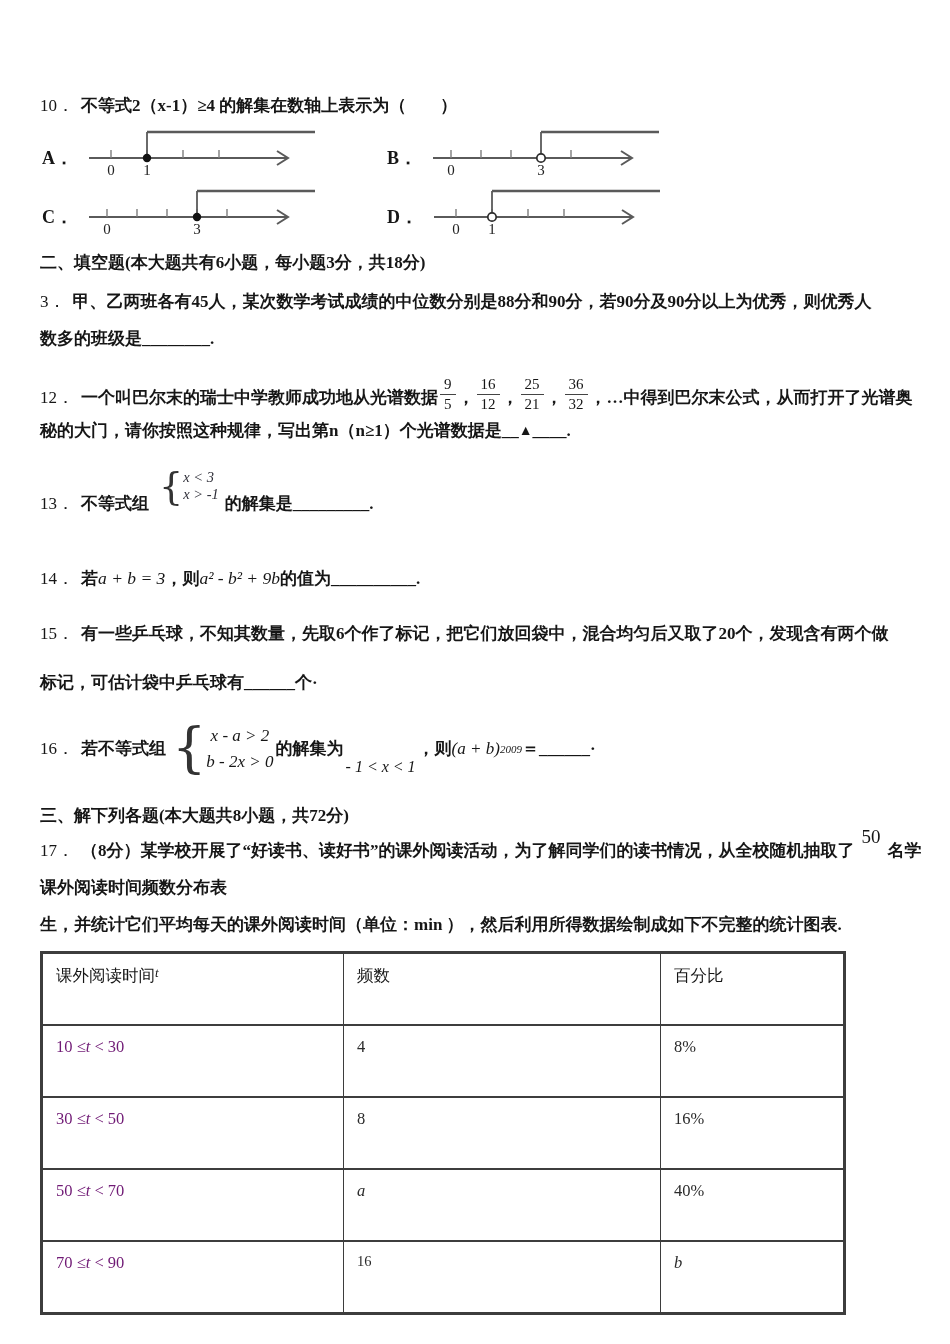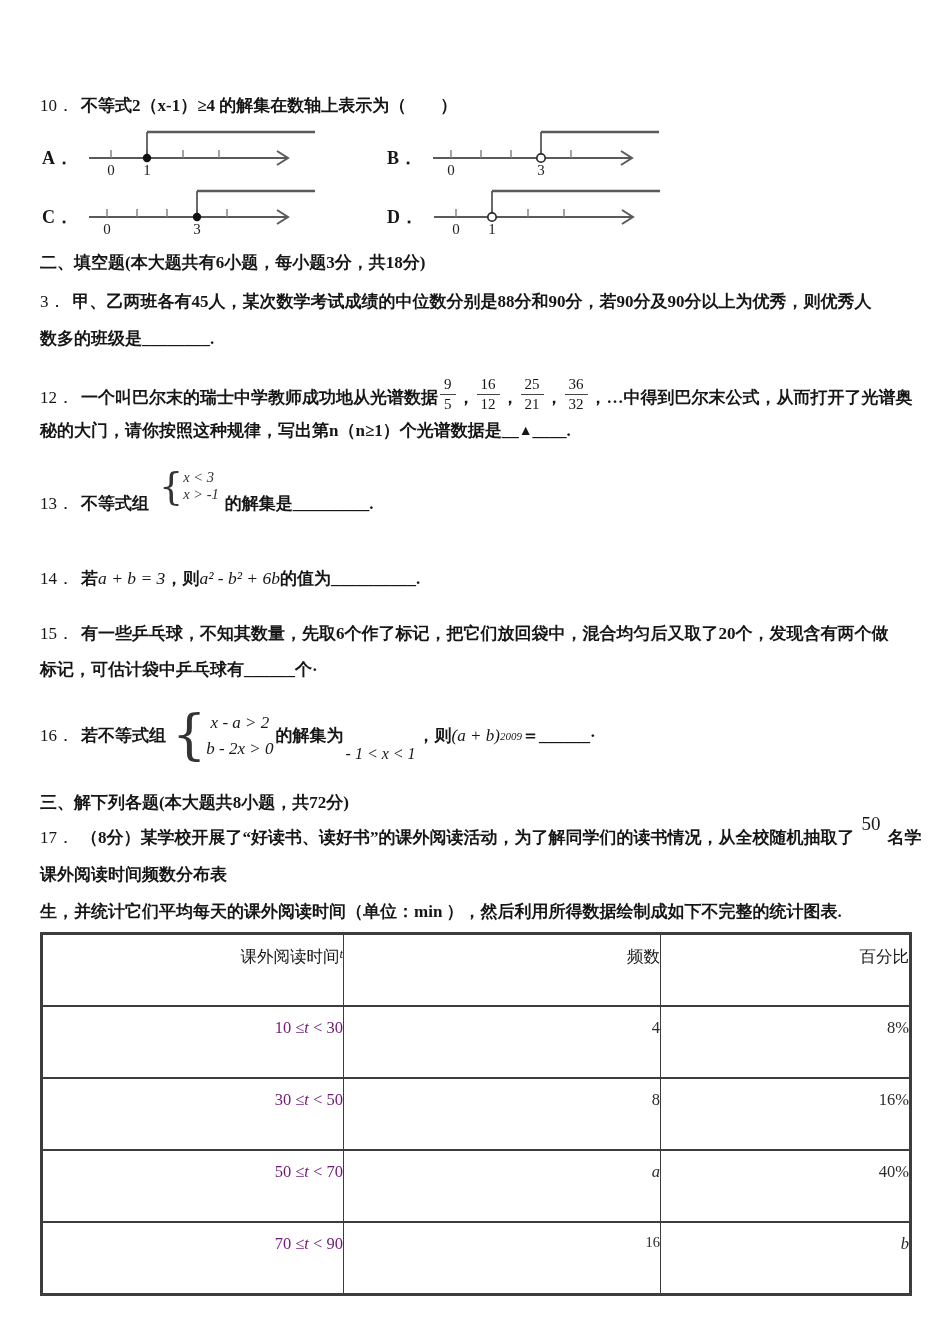--- a/index.html
+++ b/index.html
@@ -34,33 +34,33 @@
   .system{display:inline-flex;align-items:center;vertical-align:middle;}
   .brace{font-weight:200;line-height:0.9;font-family:"DejaVu Serif",serif;color:#333;}
   .sys{display:inline-flex;flex-direction:column;}
   .sys13 .brace{font-size:38px;}
   .sys13 .sys{font-size:14.5px;line-height:1.2;color:#2e2e38;}
   .sys13{position:relative;top:-19px;margin:0 6px 0 10px;}
   .q13line{margin-top:46px;}
   .q14line{margin-top:44px;}
   .q14line .math{font-size:17.5px;}
   .q15p1{margin-top:32px;}
-  .q15p2{margin-top:13px;}
+  .q15p2{margin-top:26px;}
   .q16line{margin-top:24px;display:flex;align-items:center;height:62px;text-align:center;}
   .sys16 .brace{font-size:54px;}
   .sys16 .sys{font-size:17px;line-height:1.5;}
   .sys16{margin:0 2px 0 6px;}
   .sub-sol{position:relative;top:18px;font-size:16px;margin:0 2px;}
   .sec3{margin-top:24px;}
   .q17p1{margin-top:12px;display:flex;align-items:flex-end;}
   .sup50{position:relative;top:-14px;font-size:19px;margin:0 7px;font-weight:normal;}
   .q17p2{margin-top:14px;}
   .table-title{margin-top:14px;font-weight:bold;}
   
-  table.dist{border-collapse:collapse;margin-top:9px;table-layout:fixed;width:872px;border:3px solid #3d3d3d;text-align:right;}
+  table.dist{border-collapse:collapse;margin-top:15px;table-layout:fixed;width:806px;border:3px solid #3d3d3d;}
   table.dist td{
     border-left:1.5px solid #3d3d3d;border-top:2.5px solid #3d3d3d;
     height:59px;vertical-align:top;padding:11px 0 0 13px;
     font-size:16.5px;font-weight:normal;white-space:nowrap;
   }
   table.dist tr:first-child td{border-top:none;}
   table.dist td:first-child{border-left:none;}
   td.hdr{font-weight:bold;}
   .tvar{font-style:italic;font-size:13px;position:relative;top:-4px;}
   .range{color:#701a75;}
@@ -175,21 +175,21 @@
   <p class="line q12p2"><span class="cn">秘的大门，请你按照这种规律，写出第n（n≥1）个光谱数据是</span><span class="cn">__</span><span class="marker">▲</span><span class="cn">____.</span></p>
 
   <p class="line q13line"><span class="qnum">13．</span><span class="cn">不等式组</span><span class="system sys13">
         <span class="brace">{</span>
         <span class="sys">
           <span class="math">x &lt; 3</span>
           <span class="math">x &gt; -1</span>
         </span>
       </span><span class="cn">的解集是_________.</span></p>
 
-  <p class="line q14line"><span class="qnum">14．</span><span class="cn">若</span><span class="math">a + b = 3</span><span class="cn">，则</span><span class="math">a² - b² + 6b</span><span class="cn">的值为__________.</span></p>
+  <p class="line q14line"><span class="qnum">14．</span><span class="cn">若</span><span class="math">a + b = 3</span><span class="cn">，则</span><span class="math">a² - b² + 9b</span><span class="cn">的值为__________.</span></p>
 
   <p class="line q15p1"><span class="qnum">15．</span><span class="cn">有一些乒乓球，不知其数量，先取6个作了标记，把它们放回袋中，混合均匀后又取了20个，发现含有两个做</span></p>
   <p class="line q15p2"><span class="cn">标记，可估计袋中乒乓球有______个·</span></p>
 
   <div class="line q16line">
       <span class="qnum">16．</span>
       <span class="cn">若不等式组</span>
       <span class="system sys16">
         <span class="brace">{</span>
         <span class="sys">

